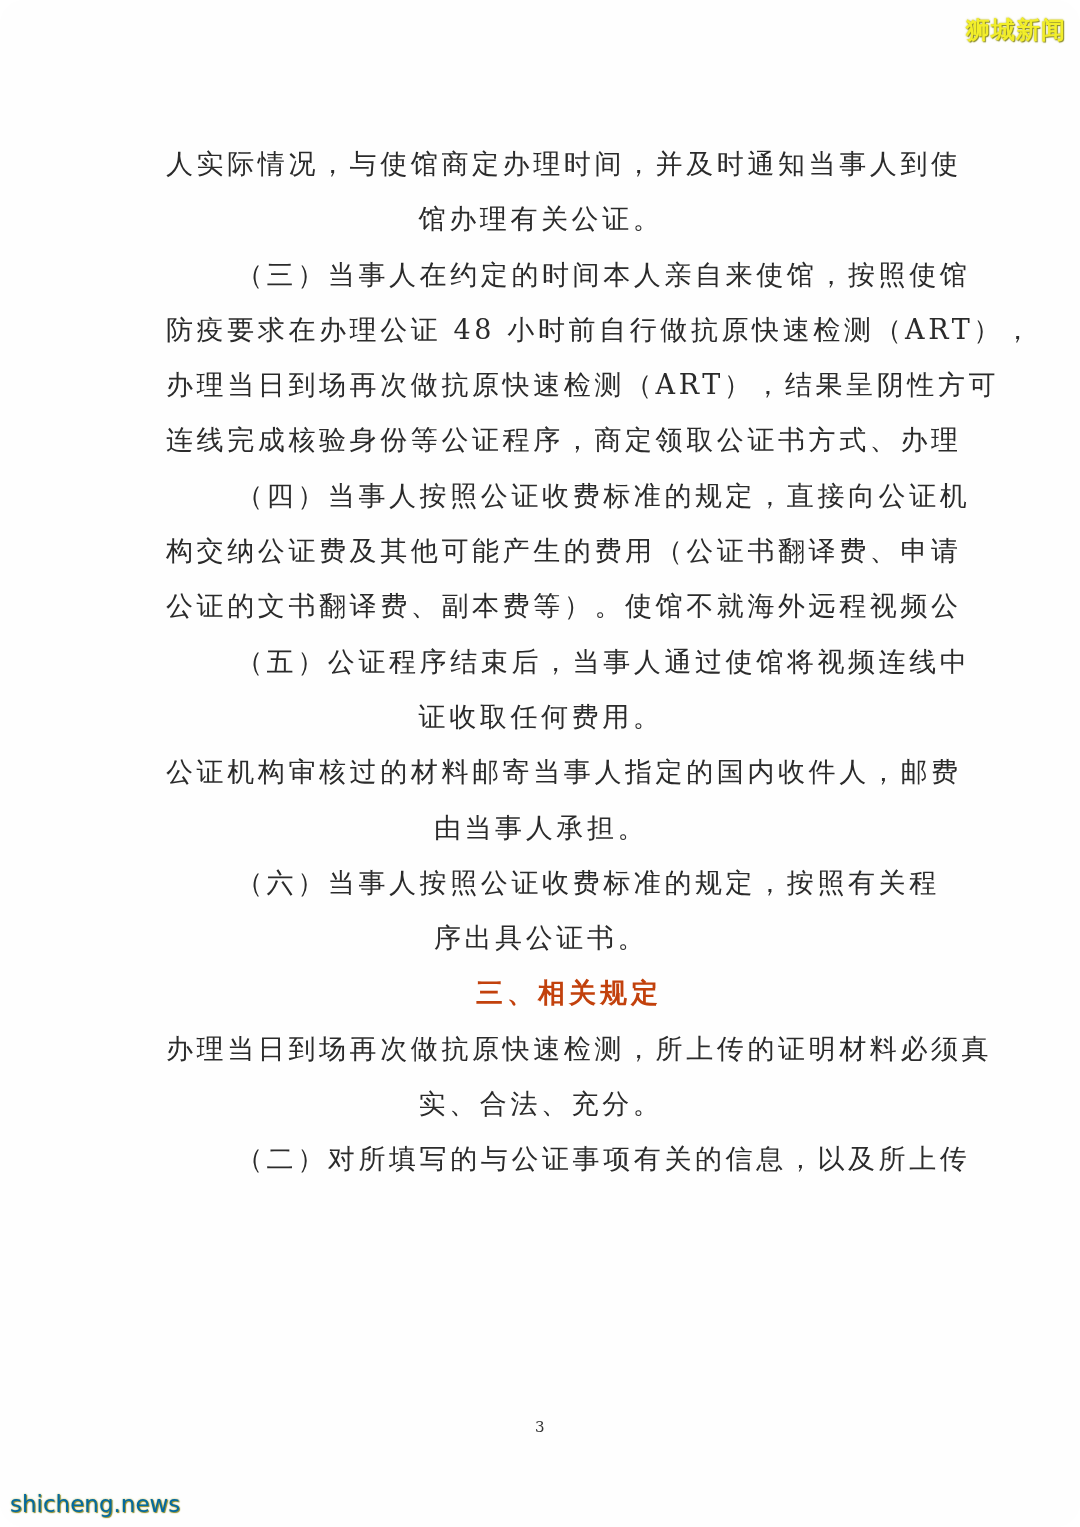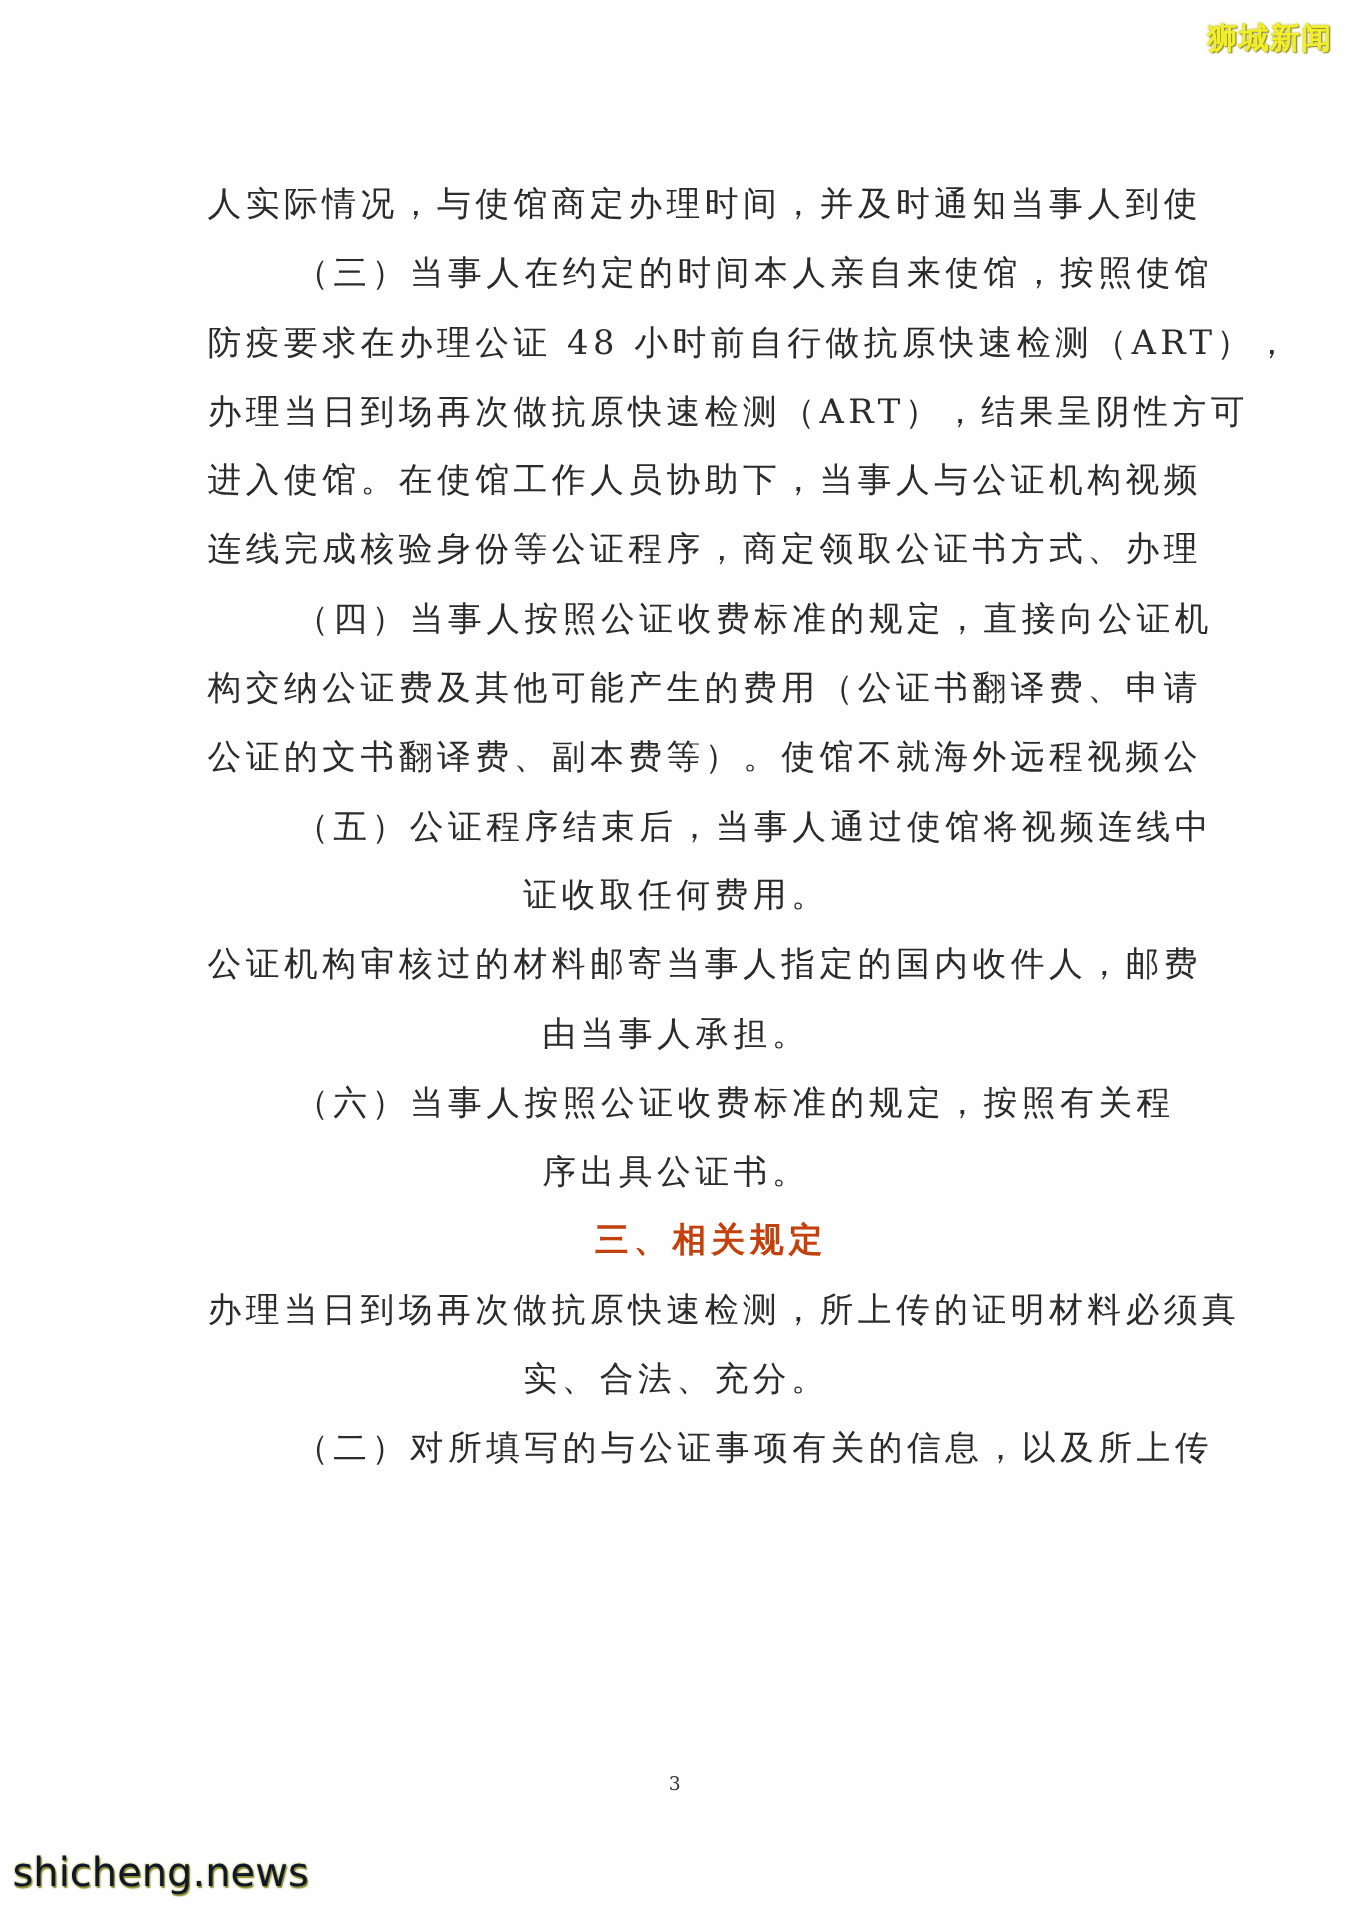--- a/index.html
+++ b/index.html
@@ -32,22 +32,22 @@
       font-weight: bold;
       color: #f2ee2a;
       text-shadow: 1px 1px 1px #8a8a2a, 0 0 2px #b8b43a;
       letter-spacing: 1px;
     }
     .watermark-bottom {
       position: absolute;
       left: 10px;
       bottom: 10px;
       font-family: "DejaVu Sans", sans-serif;
-      font-size: 32px;
-      color: #0f172a;
+      font-size: 23px;
+      color: #0369a1;
       text-shadow: 1px 1px 1px #8a8a2a, 0 0 2px #b8b43a;
     }
     .body-text {
       position: absolute;
       left: 166px;
       top: 136px;
       width: 750px;
     }
     .line {
       font-size: 27px;
@@ -78,24 +78,24 @@
   </style>
 </head>
 <body>
 
 <div class="page">
 
   <div class="watermark-top">狮城新闻</div>
 
   <div class="body-text">
     <div class="line">人实际情况，与使馆商定办理时间，并及时通知当事人到使</div>
+    <div class="line">馆办理有关公证。</div>
     <div class="line indent">（三）当事人在约定的时间本人亲自来使馆，按照使馆</div>
     <div class="line">防疫要求在办理公证 48 小时前自行做抗原快速检测（ART），</div>
     <div class="line">办理当日到场再次做抗原快速检测（ART），结果呈阴性方可</div>
-    <div class="line">进入使馆。在使馆工作人员协助下，当事人与公证机构视频</div>
     <div class="line">连线完成核验身份等公证程序，商定领取公证书方式、办理</div>
     <div class="line indent">（四）当事人按照公证收费标准的规定，直接向公证机</div>
     <div class="line">构交纳公证费及其他可能产生的费用（公证书翻译费、申请</div>
     <div class="line">公证的文书翻译费、副本费等）。使馆不就海外远程视频公</div>
     <div class="line indent">（五）公证程序结束后，当事人通过使馆将视频连线中</div>
     <div class="line">证收取任何费用。</div>
     <div class="line">公证机构审核过的材料邮寄当事人指定的国内收件人，邮费</div>
     <div class="line">由当事人承担。</div>
     <div class="line indent">（六）当事人按照公证收费标准的规定，按照有关程</div>
     <div class="line">序出具公证书。</div>

